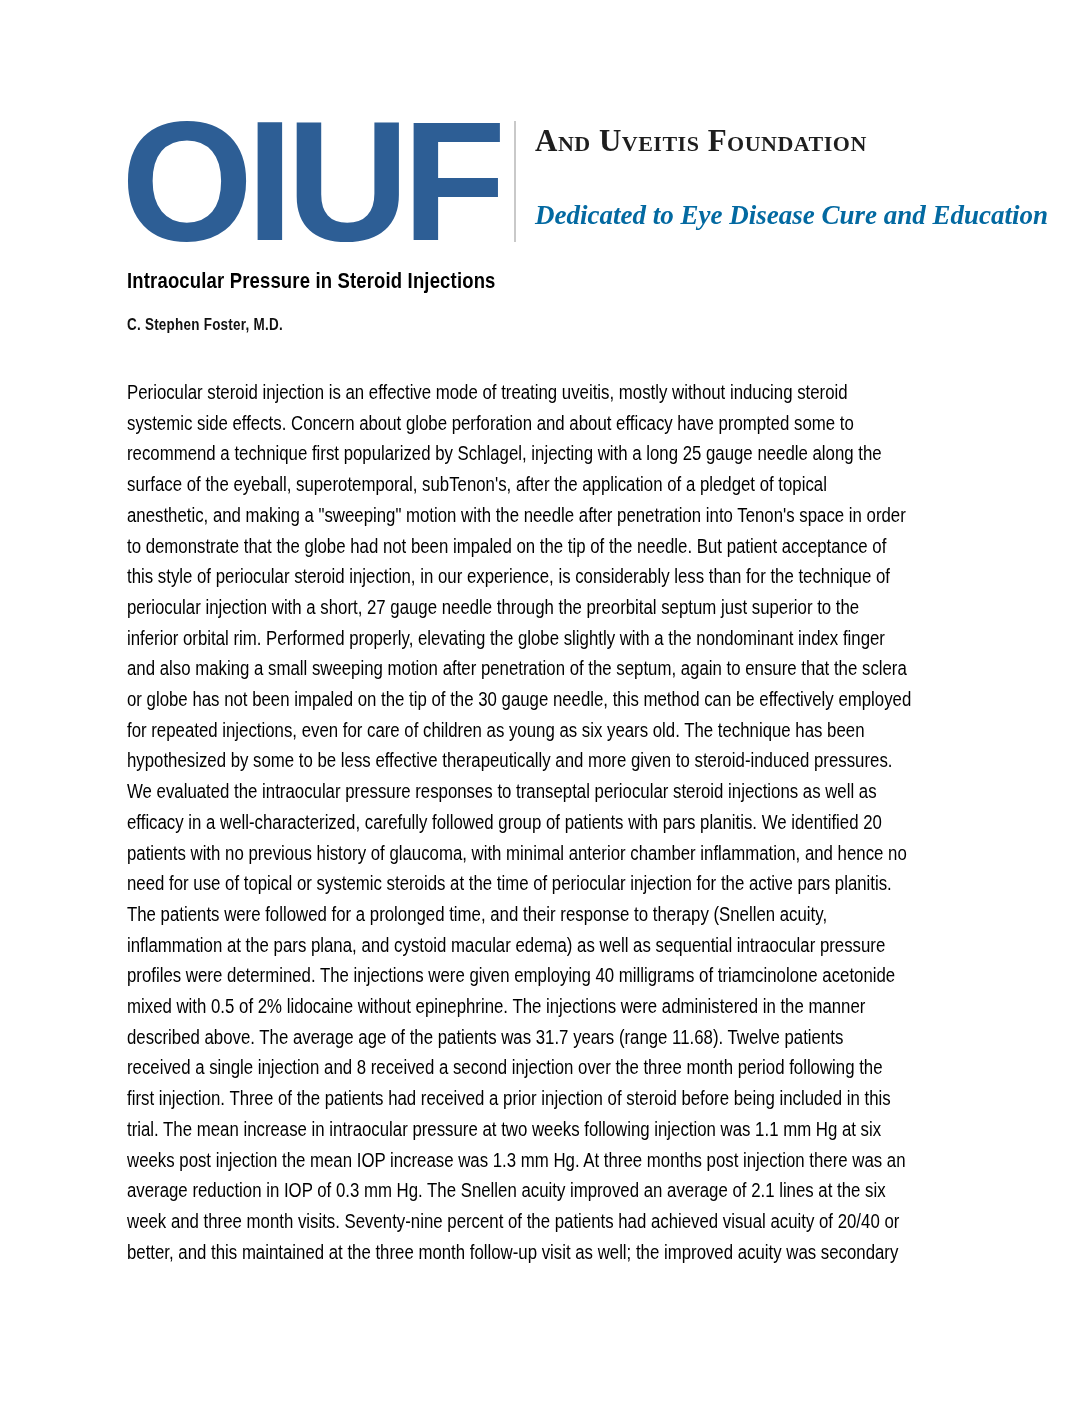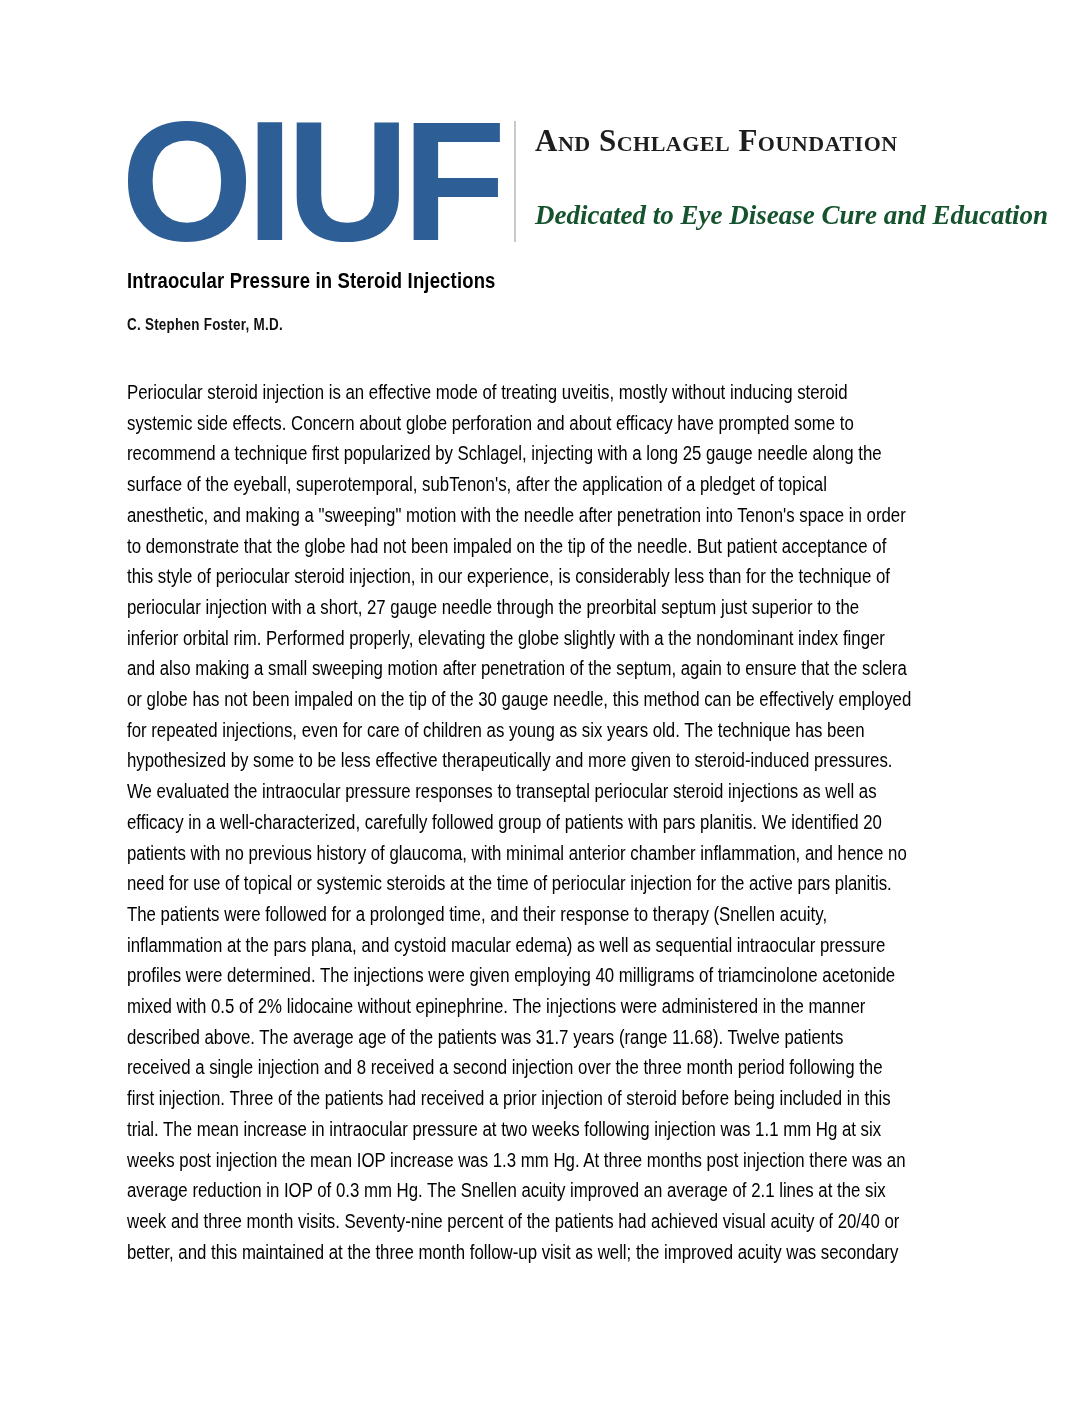--- a/index.html
+++ b/index.html
@@ -49,21 +49,21 @@
   }
   .org-tagline {
     position: absolute;
     left: 535px;
     top: 199px;
     font-family: "Liberation Serif", "DejaVu Serif", serif;
     font-style: italic;
     font-weight: 600;
     font-size: 27px;
     line-height: 32px;
-    color: #14532d;
+    color: #0369a1;
     white-space: nowrap;
   }
 
   
   .condensed { transform: scaleX(0.84); transform-origin: 0 0; }
 
   .article-title {
     position: absolute;
     left: 127px;
     top: 268px;
@@ -98,21 +98,21 @@
 <body>
 
 <div class="page">
 
   <div class="brand-header">
     <div class="logo-acronym">OIUF</div>
 
     <div class="logo-divider"></div>
 
     <div class="org-name">
-      <div>And Schlagel Foundation</div>
+      <div>And Uveitis Foundation</div>
     </div>
 
     <div class="org-tagline">Dedicated to Eye Disease Cure and Education</div>
   </div>
 
   <h1 class="article-title condensed" style="margin:0;">Intraocular Pressure in Steroid Injections</h1>
 
   <div class="article-author condensed">C. Stephen Foster, M.D.</div>
 
   <div class="article-body condensed">

